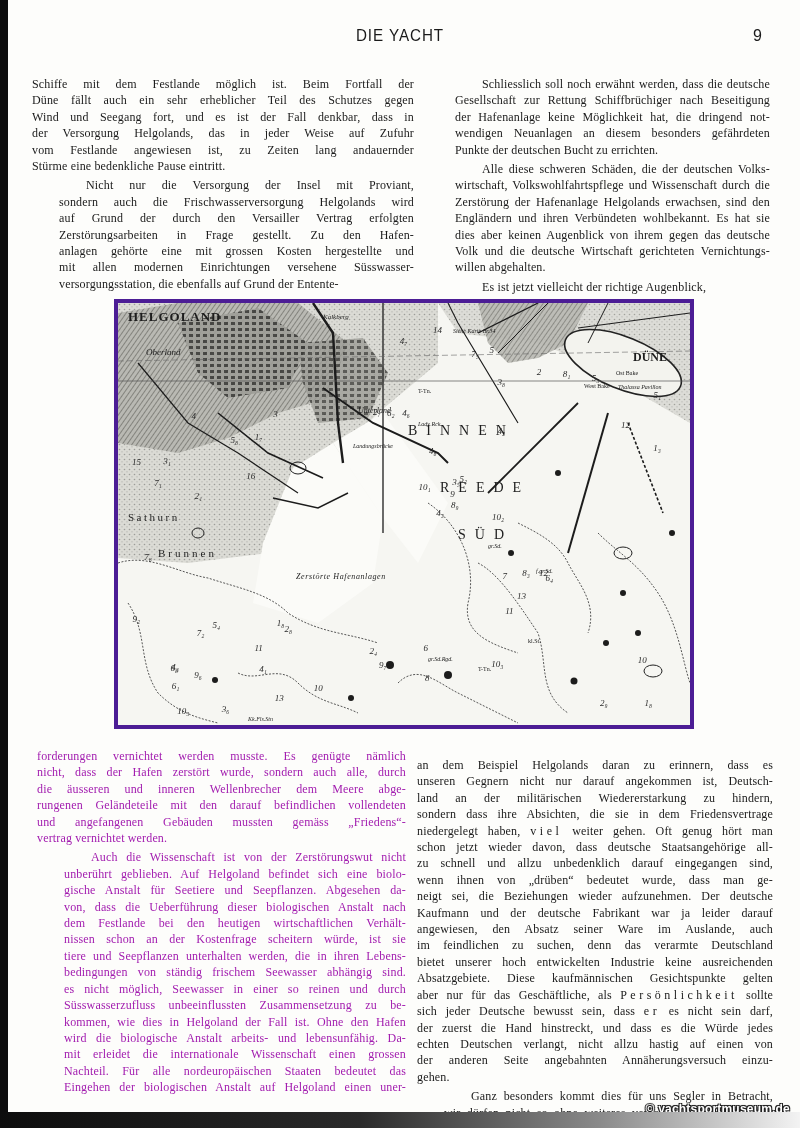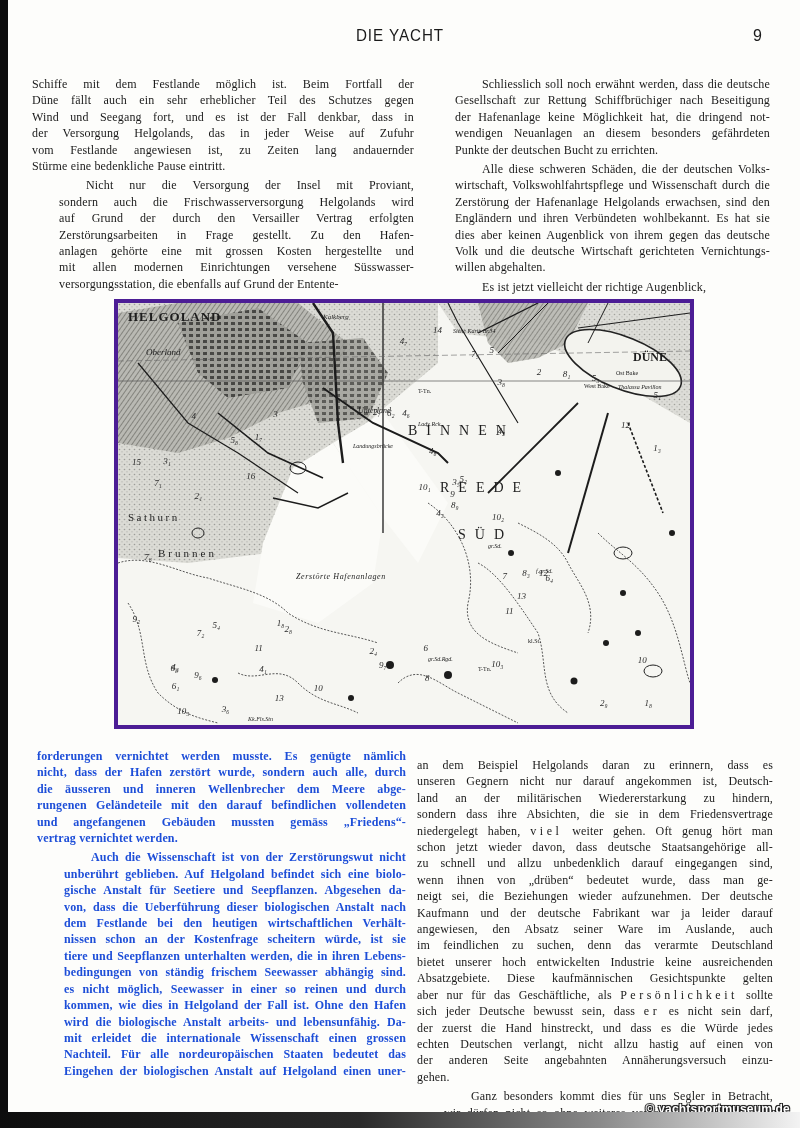--- a/index.html
+++ b/index.html
@@ -22,21 +22,21 @@
   }
   .col {
     position: absolute; font-size: 12px; line-height: 16.4px; text-align: justify;
     letter-spacing: 0.15px;
   }
   .col p { margin: 0; }
   .col p.indent { text-indent: 27px; margin-top: 3px; }
   .col p.cont { text-indent: 0; }
   .col .ln { display: block; text-align: justify; text-align-last: justify; white-space: nowrap; }
   .col .ln.last { text-align-last: left; }
-  .col .bold { font-weight: bold; color: #1d4ed8; }
+  .col .bold { font-weight: normal; color: #a21caf; }
   #col-top-left  { left: 32px;  top: 76px;  width: 382px; }
   #col-top-right { left: 428px; top: 76px; width: 342px; }
   #col-bot-left  { left: 37px;  top: 748px; width: 369px; }
   #col-bot-right { left: 417px; top: 757px; width: 356px; }
   .spaced { letter-spacing: 3.5px; }
   .map-frame {
     position: absolute; left: 114px; top: 299px; width: 572px; height: 422px;
     background: #f6f6f2; overflow: hidden; border: 4px solid #4c1d95;
   }
   .map-frame svg { width: 100%; height: 100%; display: block; }
@@ -284,20 +284,21 @@
     <p class="indent">
       <span class="ln bold" style="padding-left: 27px;">Auch die Wissenschaft ist von der Zerstörungswut nicht</span>
       <span class="ln bold">unberührt geblieben. Auf Helgoland befindet sich eine biolo-</span>
       <span class="ln bold">gische Anstalt für Seetiere und Seepflanzen. Abgesehen da-</span>
       <span class="ln bold">von, dass die Ueberführung dieser biologischen Anstalt nach</span>
       <span class="ln bold">dem Festlande bei den heutigen wirtschaftlichen Verhält-</span>
       <span class="ln bold">nissen schon an der Kostenfrage scheitern würde, ist sie</span>
       <span class="ln bold">tiere und Seepflanzen unterhalten werden, die in ihren Lebens-</span>
       <span class="ln bold">bedingungen von ständig frischem Seewasser abhängig sind.</span>
       <span class="ln bold">es nicht möglich, Seewasser in einer so reinen und durch</span>
+      <span class="ln bold">Süsswasserzufluss unbeeinflussten Zusammensetzung zu be-</span>
       <span class="ln bold">kommen, wie dies in Helgoland der Fall ist. Ohne den Hafen</span>
       <span class="ln bold">wird die biologische Anstalt arbeits- und lebensunfähig. Da-</span>
       <span class="ln bold">mit erleidet die internationale Wissenschaft einen grossen</span>
       <span class="ln bold">Nachteil. Für alle nordeuropäischen Staaten bedeutet das</span>
       <span class="ln bold">Eingehen der biologischen Anstalt auf Helgoland einen uner-</span>
     </p>
   </div>
 <div class="col" id="col-bot-right">
     <p class="cont">
       <span class="ln">an dem Beispiel Helgolands daran zu erinnern, dass es</span>

